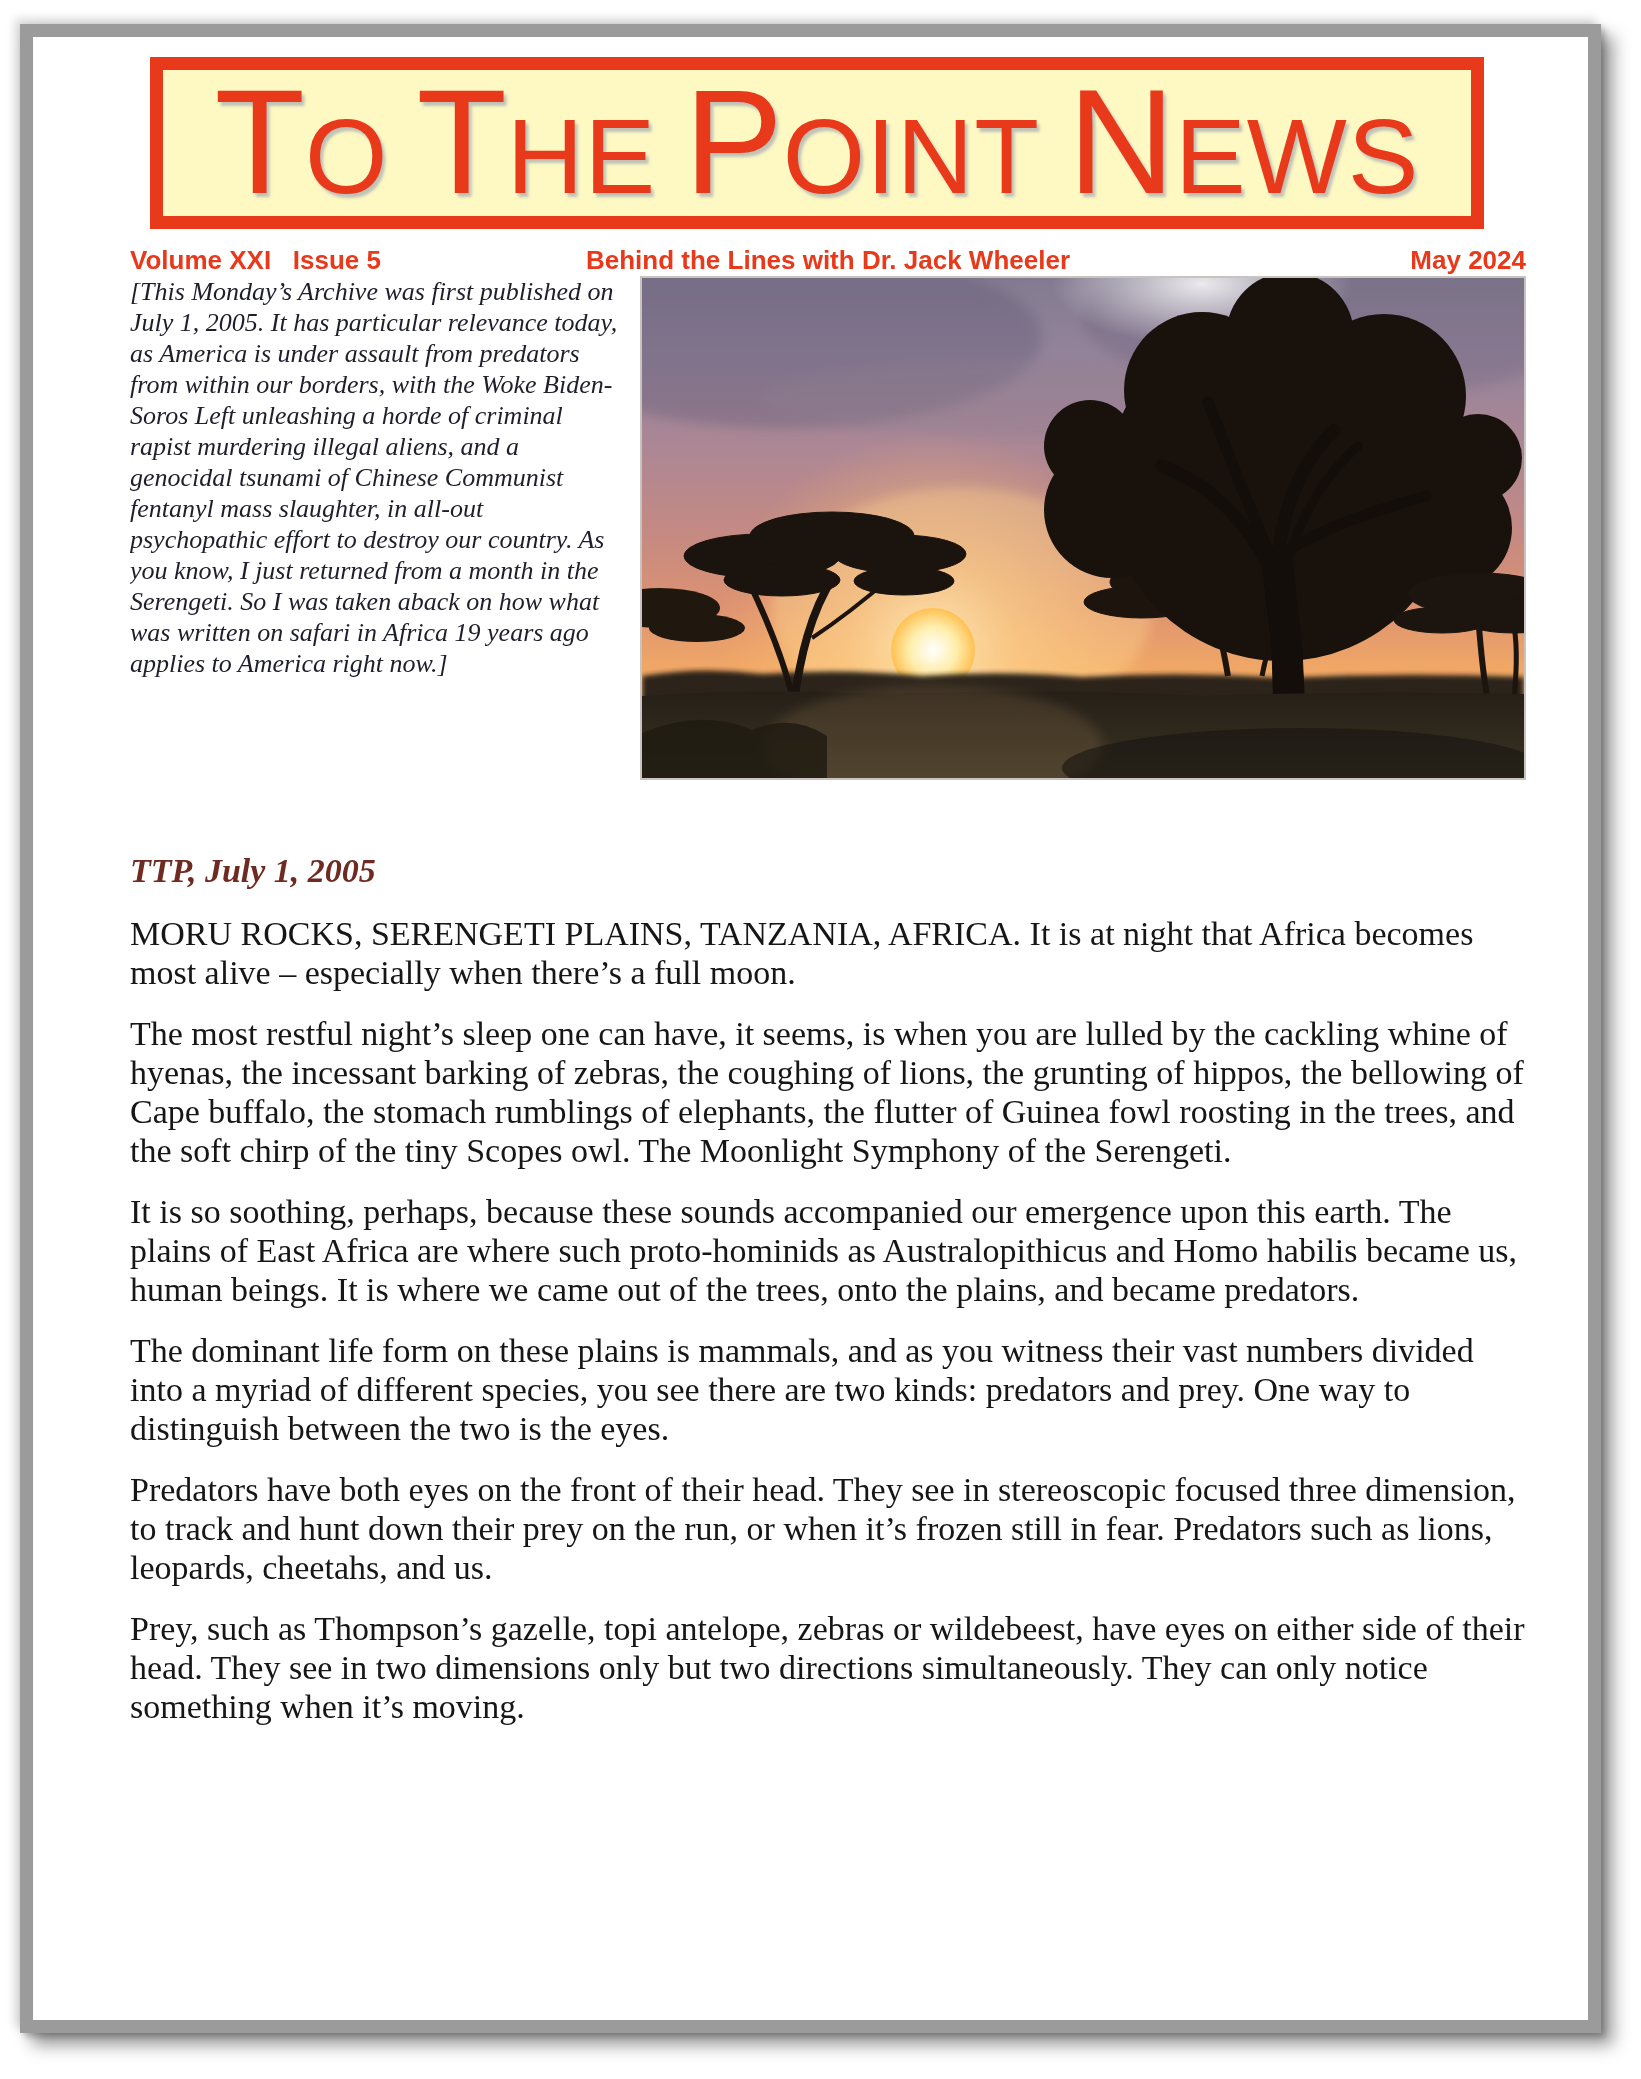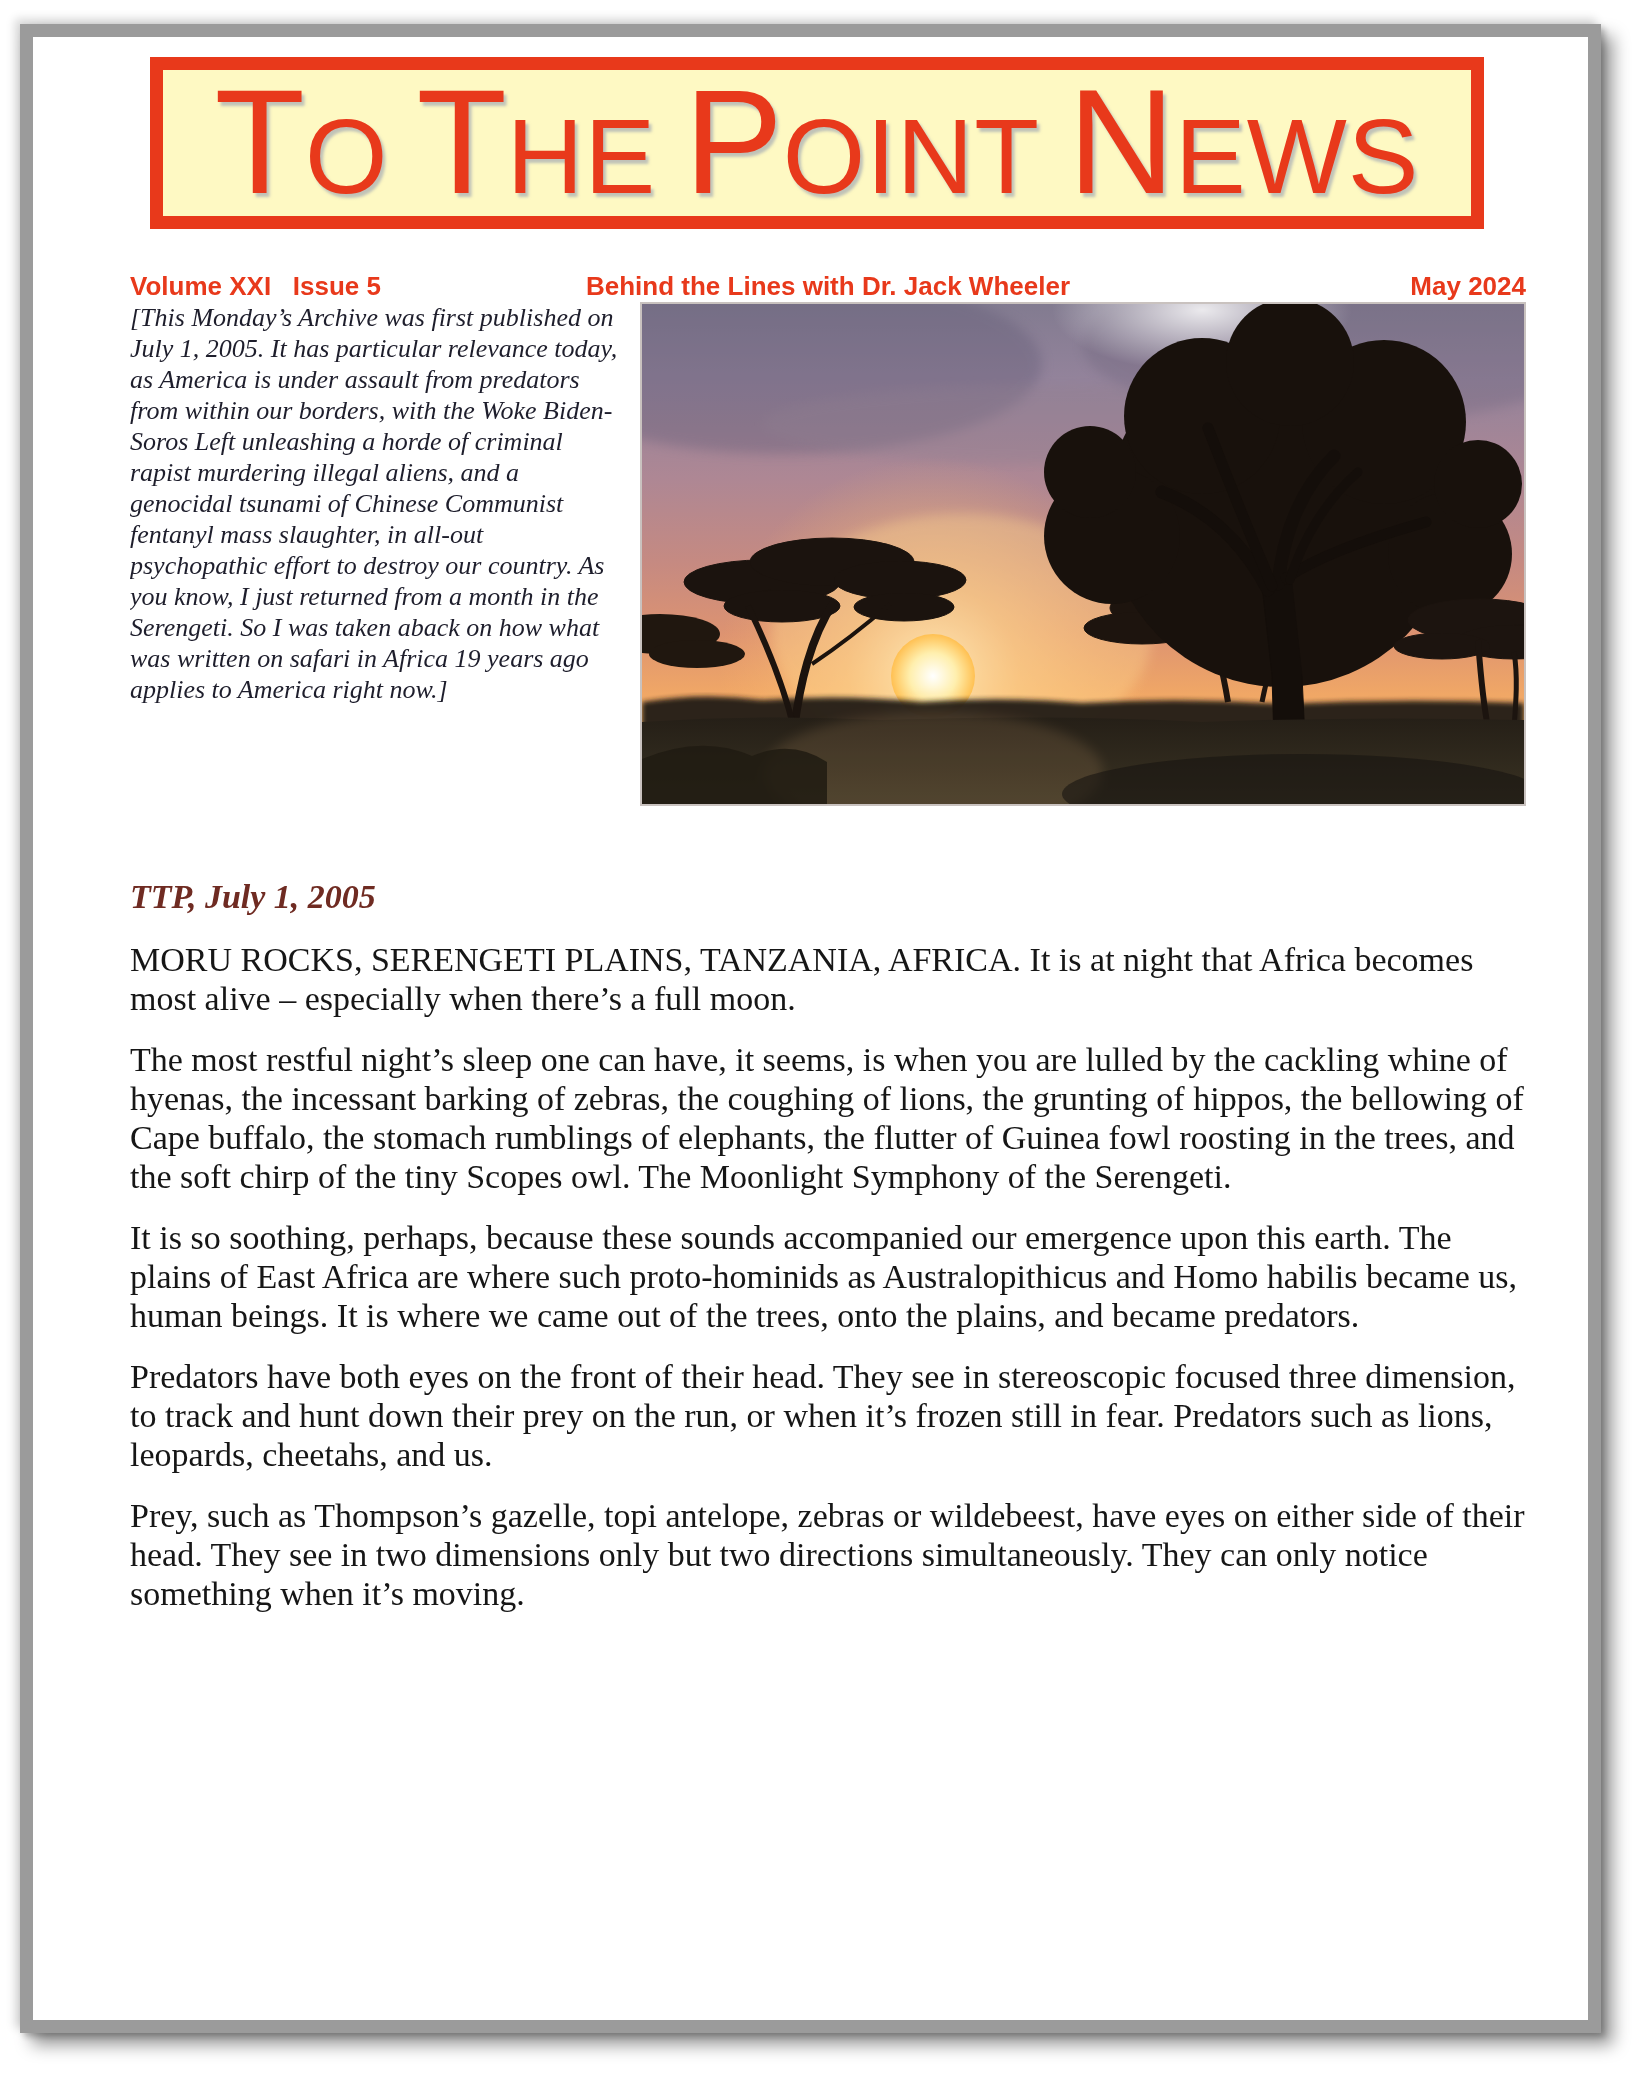--- a/index.html
+++ b/index.html
@@ -22,21 +22,21 @@
     text-align:center; white-space:nowrap; overflow:hidden;
   }
   .mast-title { line-height:143px; color:var(--red);
     font-family:"Liberation Sans", sans-serif; font-weight:400;
     text-shadow: 3px 4px 3px rgba(140,150,175,0.55); }
   .mast-word { margin:0 14px; }
   .mast-cap  { font-size:148px; }
   .mast-rest { font-size:106px; letter-spacing:1px; }
 
   
-  .issue-line { margin-top:42px; display:flex; align-items:baseline;
+  .issue-line { margin-top:16px; display:flex; align-items:baseline;
     color:var(--red); font-family:"Liberation Sans", sans-serif;
     font-weight:700; font-size:26px; }
   .issue-left   { flex:1; text-align:left; white-space:pre; }
   .issue-center { flex:2; text-align:center; }
   .issue-right  { flex:1; text-align:right; }
 
   
   .art-head { margin-top:54px; color:#111; }
   .art-title { font-size:30px; font-weight:700; letter-spacing:0.5px; line-height:38px; }
   .art-sub   { font-size:26px; font-style:italic; line-height:33px; }
@@ -197,19 +197,20 @@
       </div>
       <div class="editor-note">[This Monday’s Archive was first published on July 1, 2005. It has particular relevance today, as America is under assault from predators from within our borders, with the Woke Biden-Soros Left unleashing a horde of criminal rapist murdering illegal aliens, and a genocidal tsunami of Chinese Communist fentanyl mass slaughter, in all-out psychopathic effort to destroy our country.  As you know, I just returned from a month in the Serengeti.  So I was taken aback on how what was written on safari in Africa 19 years ago applies to America right now.]</div>
     </div>
 
     <div class="dateline">TTP, July 1, 2005</div>
 
     <div class="body-copy">
       <p>MORU ROCKS, SERENGETI PLAINS, TANZANIA, AFRICA. It is at night that Africa becomes most alive – especially when there’s a full moon.</p>
       <p>The most restful night’s sleep one can have, it seems, is when you are lulled by the cackling whine of hyenas, the incessant barking of zebras, the coughing of lions, the grunting of hippos, the bellowing of Cape buffalo, the stomach rumblings of elephants, the flutter of Guinea fowl roosting in the trees, and the soft chirp of the tiny Scopes owl. The Moonlight Symphony of the Serengeti.</p>
       <p>It is so soothing, perhaps, because these sounds accompanied our emergence upon this earth. The plains of East Africa are where such proto-hominids as Australopithicus and Homo habilis became us, human beings. It is where we came out of the trees, onto the plains, and became predators.</p>
+      <p>The dominant life form on these plains is mammals, and as you witness their vast numbers divided into a myriad of different species, you see there are two kinds: predators and prey. One way to distinguish between the two is the eyes.</p>
       <p>Predators have both eyes on the front of their head. They see in stereoscopic focused three dimension, to track and hunt down their prey on the run, or when it’s frozen still in fear. Predators such as lions, leopards, cheetahs, and us.</p>
       <p>Prey, such as Thompson’s gazelle, topi antelope, zebras or wildebeest, have eyes on either side of their head. They see in two dimensions only but two directions simultaneously. They can only notice something when it’s moving.</p>
     </div>
 
 
   </div>
 </div>
 
 </body></html>

